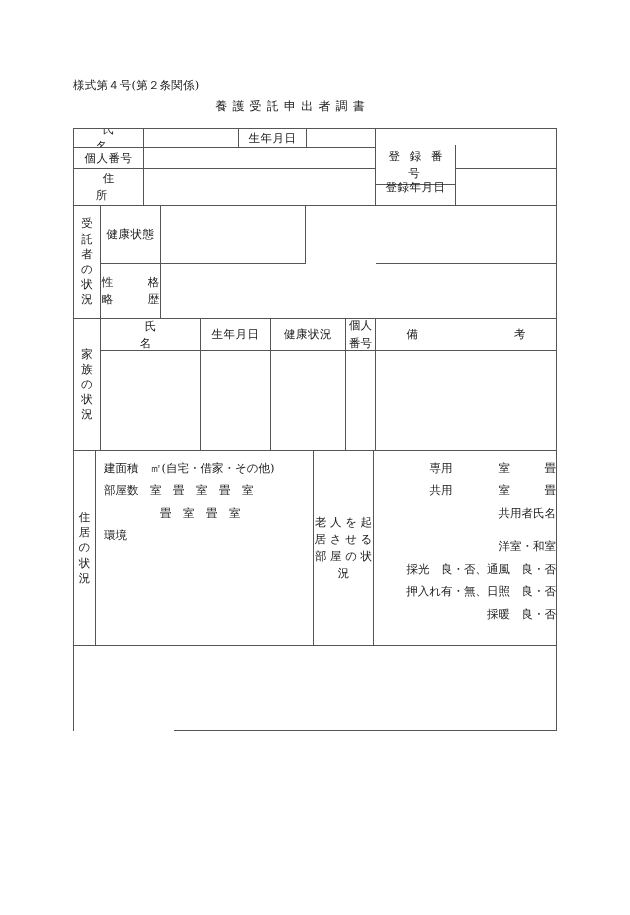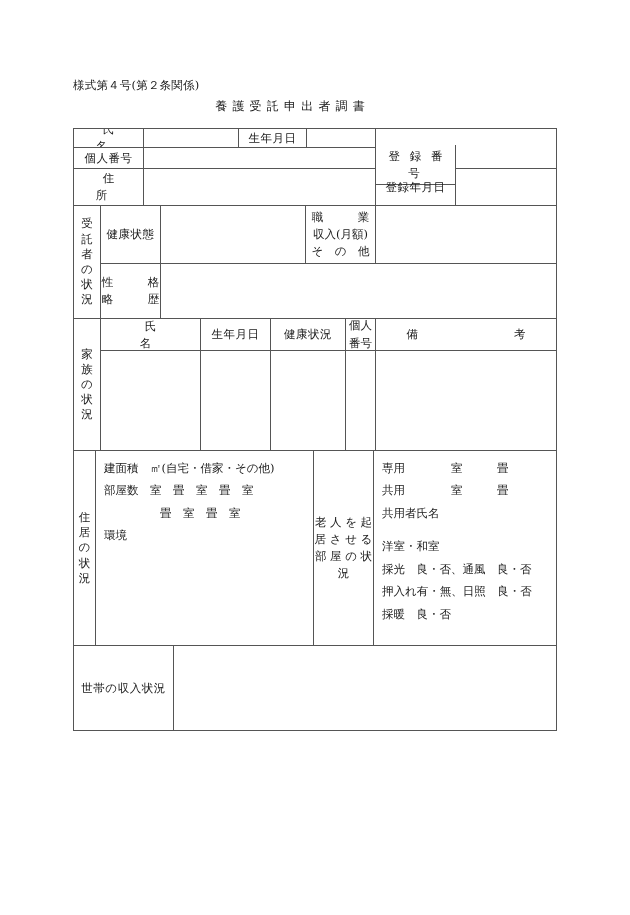--- a/index.html
+++ b/index.html
@@ -137,25 +137,20 @@
       <span>受</span>
       <span>託</span>
       <span>者</span>
       <span>の</span>
       <span>状</span>
       <span>況</span>
     </div>
 
     <div class="c lbl-center sp-none" style="left:27px;top:77px;width:60px;height:58px;">健康状態</div>
     <div class="c" style="left:87px;top:77px;width:145px;height:58px;"></div>
-    <div class="c stack" style="left:232px;top:77px;width:70px;height:58px;">
-      <span>職　　　業</span>
-      <span>収入(月額)</span>
-      <span>そ　の　他</span>
-    </div>
     <div class="c" style="left:302px;top:77px;width:181px;height:58px;"></div>
 
     <div class="c stack" style="left:27px;top:135px;width:60px;height:55px;">
       <span>性　　　格</span>
       <span>略　　　歴</span>
     </div>
     <div class="c" style="left:87px;top:135px;width:396px;height:55px;"></div>
 
     <div class="c vert" style="left:0;top:190px;width:27px;height:132px;">
       <span>家</span>
@@ -195,28 +190,27 @@
       <div>環境</div>
     </div>
 
     <div class="c stack" style="left:240px;top:322px;width:60px;height:195px;">
       <span>老 人 を 起</span>
       <span>居 さ せ る</span>
       <span>部 屋 の 状</span>
       <span>況</span>
     </div>
 
-    <div class="c txt" style="left:300px;top:322px;width:183px;height:195px;">
+    <div class="c txt" style="left:300px;top:322px;width:183px;height:195px;text-align:right;">
       <div>専用　　　　室　　　畳</div>
       <div>共用　　　　室　　　畳</div>
       <div>共用者氏名</div>
       <div class="gap-row"></div>
       <div>洋室・和室</div>
       <div>採光　良・否、通風　良・否</div>
       <div>押入れ有・無、日照　良・否</div>
       <div>採暖　良・否</div>
     </div>
 
-    <div class="c lbl-center sp-none" style="left:0;top:517px;width:100px;height:85px;">世帯の収入状況</div>
     <div class="c" style="left:100px;top:517px;width:383px;height:85px;"></div>
 
   </div>
 </div>
 
 </body></html>

